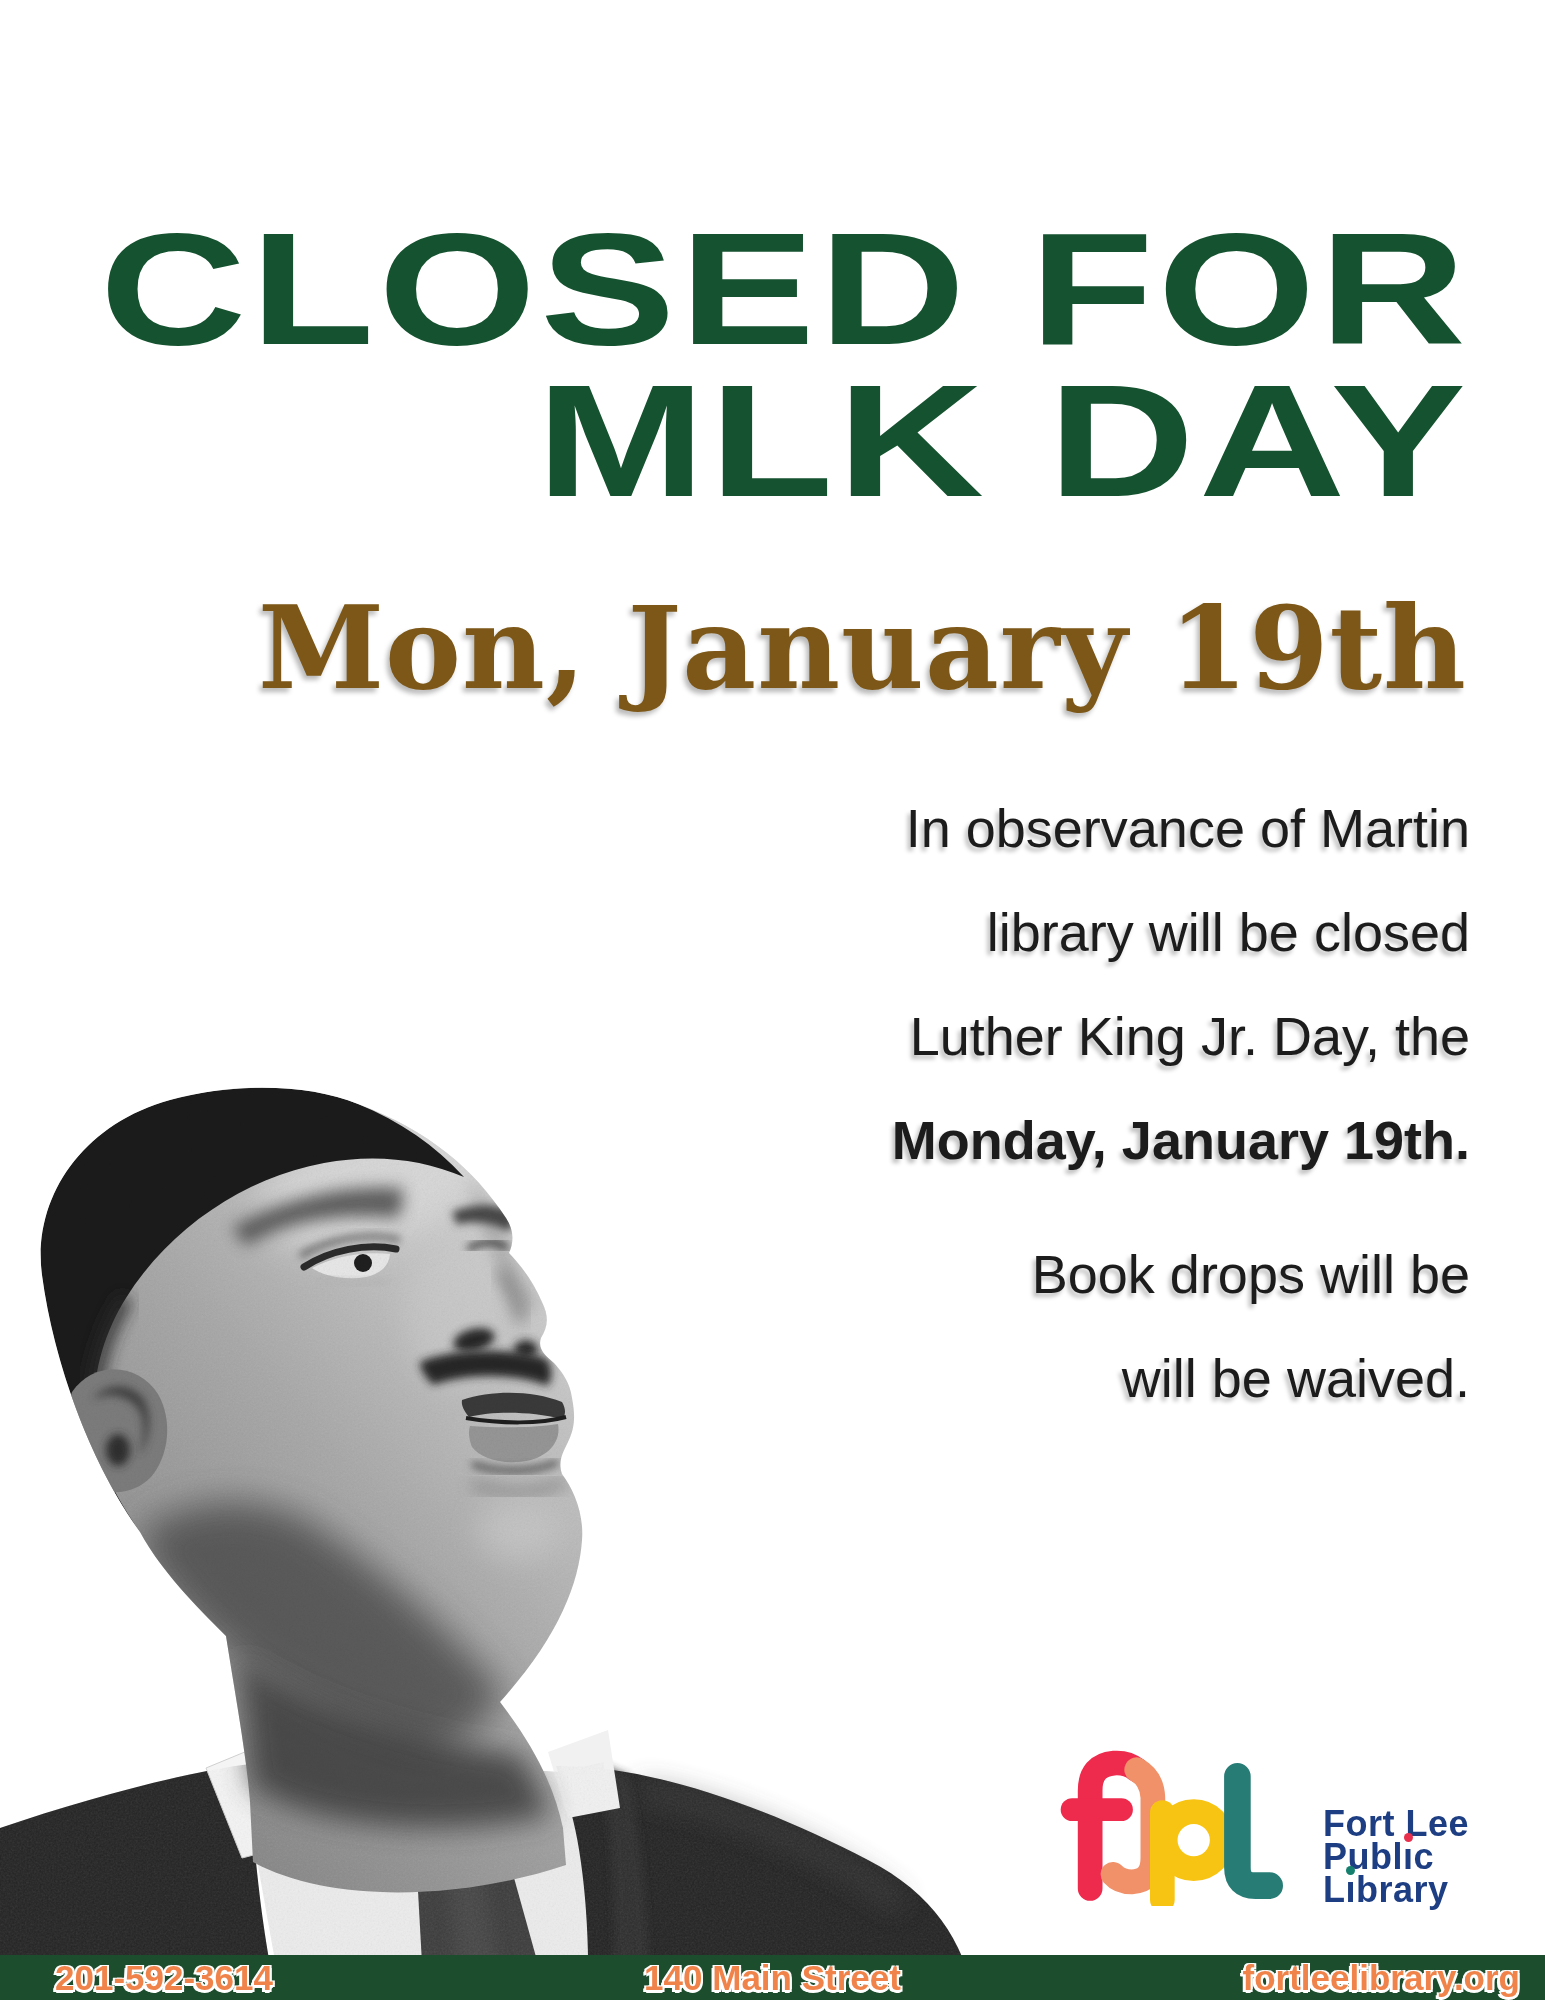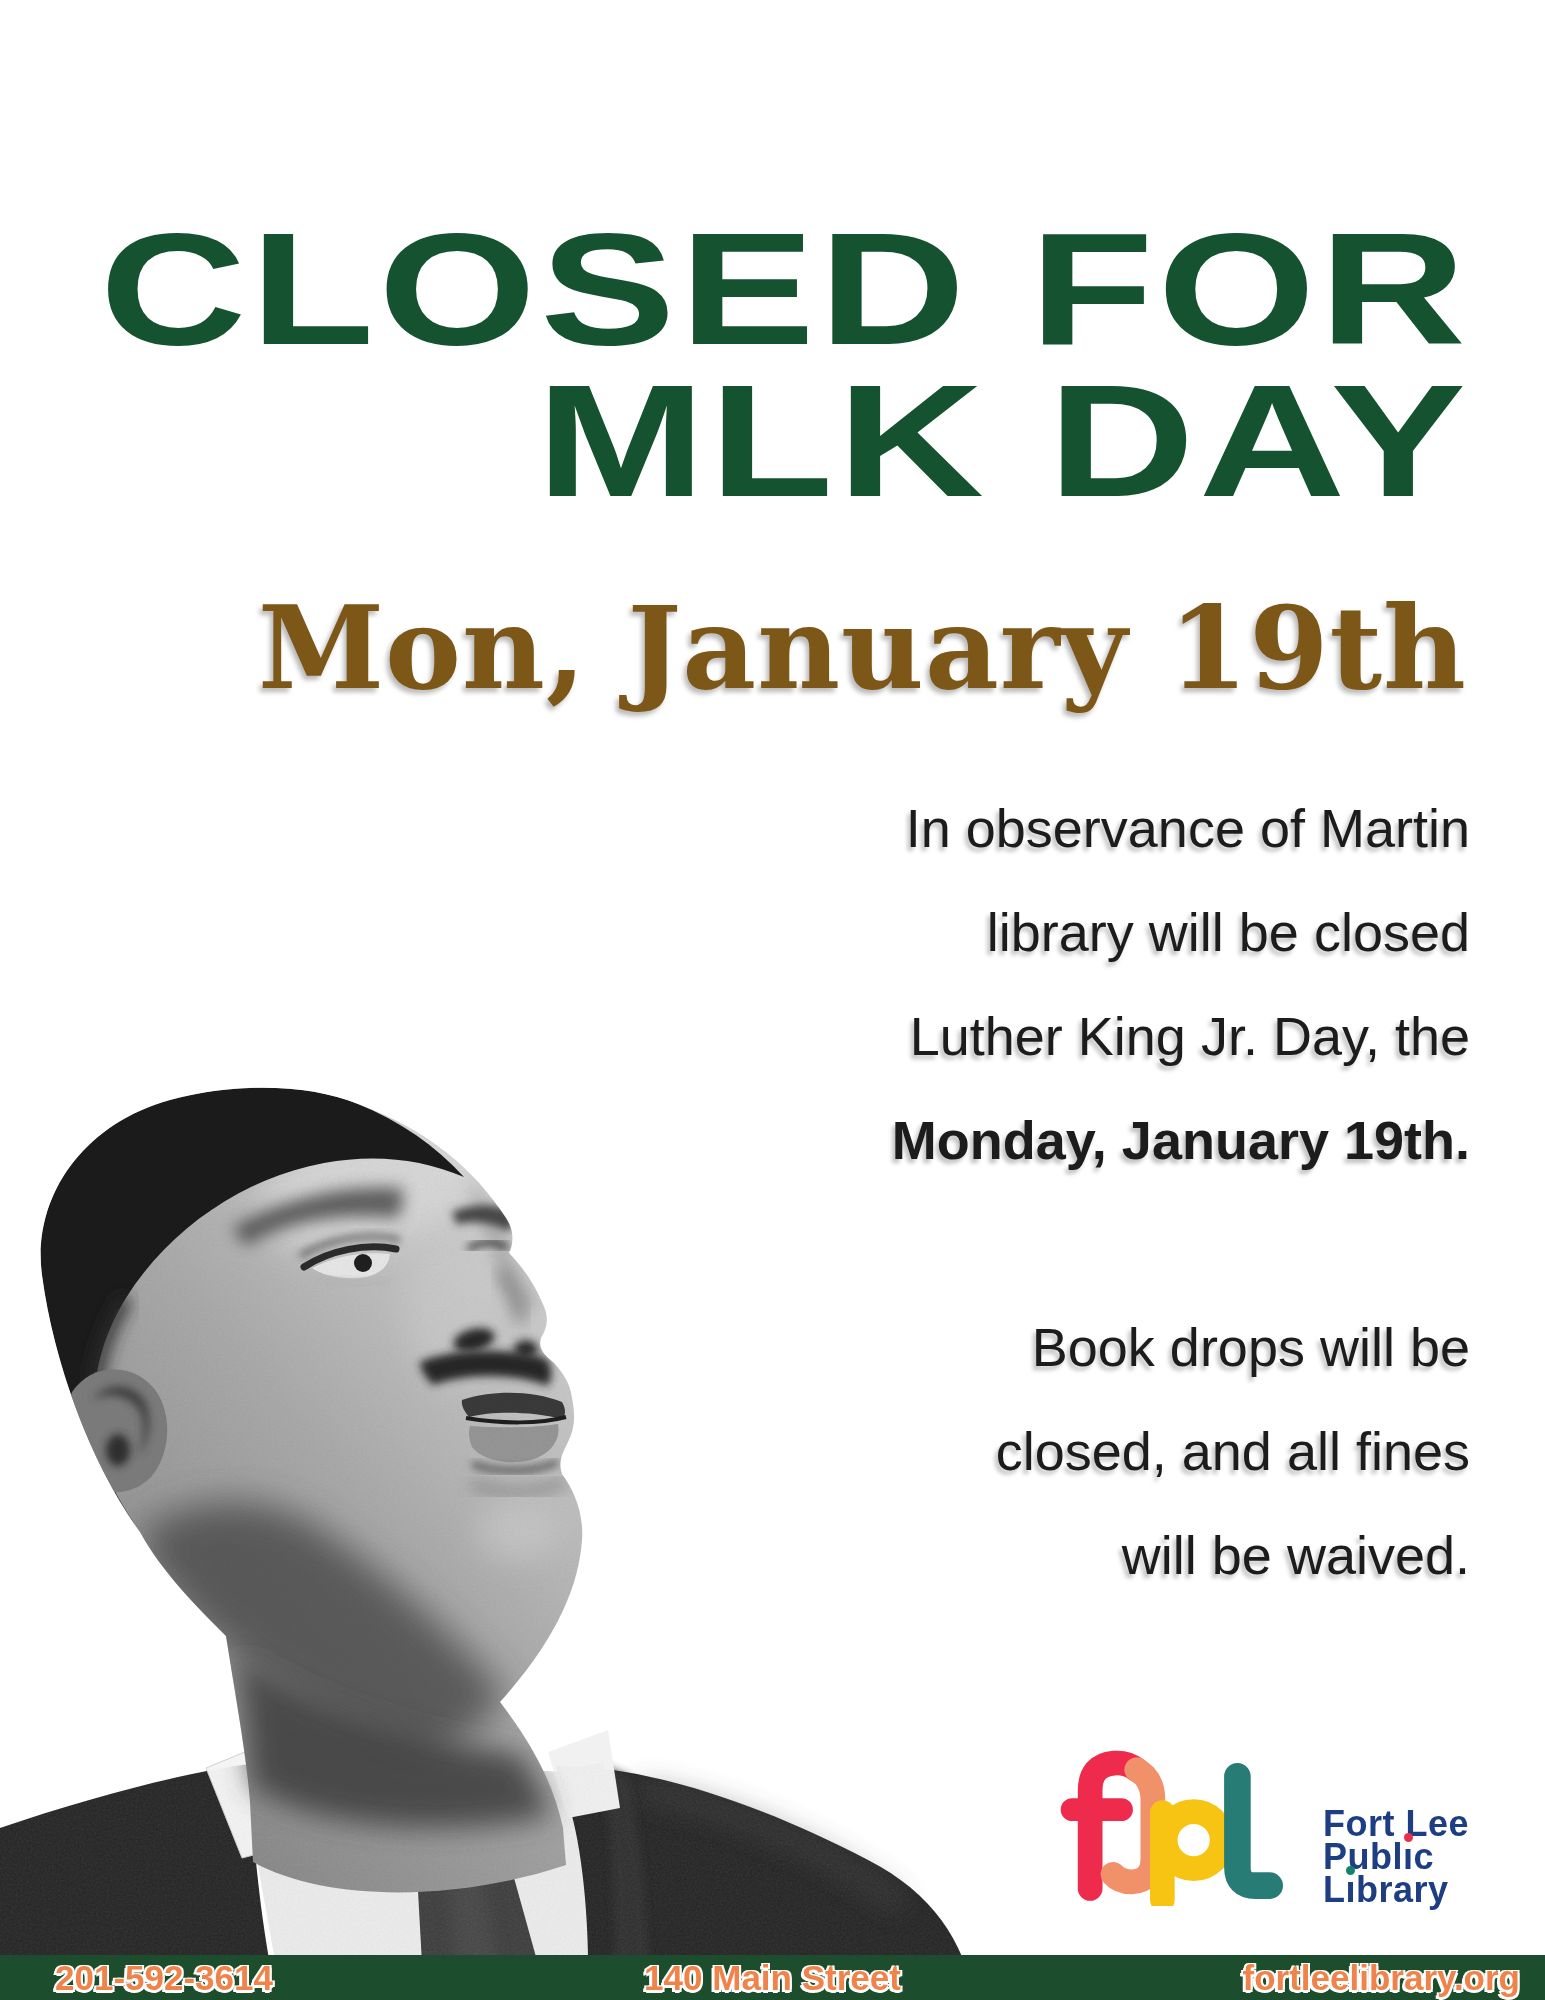--- a/index.html
+++ b/index.html
@@ -47,21 +47,21 @@
     font-size:54px;
     line-height:104px;
     font-weight:400;
     color:var(--body-text,#1c1c1c);
     text-shadow:-3px 4px 4px rgba(0,0,0,0.25);
     white-space:nowrap;
   }
   .para .pl{display:block;}
   .para .pl.bold{font-weight:700;}
   .para1{top:776px;}
-  .para2{top:1295px;margin-left:16px;}
+  .para2{top:1222px;margin-left:16px;}
 
   
   .portrait{
     position:absolute;left:0;top:1060px;
     width:1000px;height:940px;
     display:block;
   }
 
   
   .logo{
@@ -127,21 +127,20 @@
 
   <div class="para para1">
     <span class="pl">In observance of Martin</span>
     <span class="pl">library will be closed</span>
     <span class="pl">Luther King Jr. Day, the</span>
     <span class="pl bold">Monday, January 19th.</span>
   </div>
 
   <div class="para para2">
     <span class="pl">Book drops will be</span>
-    <span class="pl">closed, and all fines</span>
     <span class="pl">will be waived.</span>
   </div>
 
   <svg class="portrait" viewBox="0 0 1000 940" role="img" aria-label="Martin Luther King Jr. looking upward, black and white photo">
     <defs>
       <linearGradient id="skinG" x1="85%" y1="5%" x2="15%" y2="95%">
         <stop offset="0" stop-color="#d6d6d6"></stop>
         <stop offset="0.45" stop-color="#a6a6a6"></stop>
         <stop offset="1" stop-color="#7c7c7c"></stop>
       </linearGradient>

